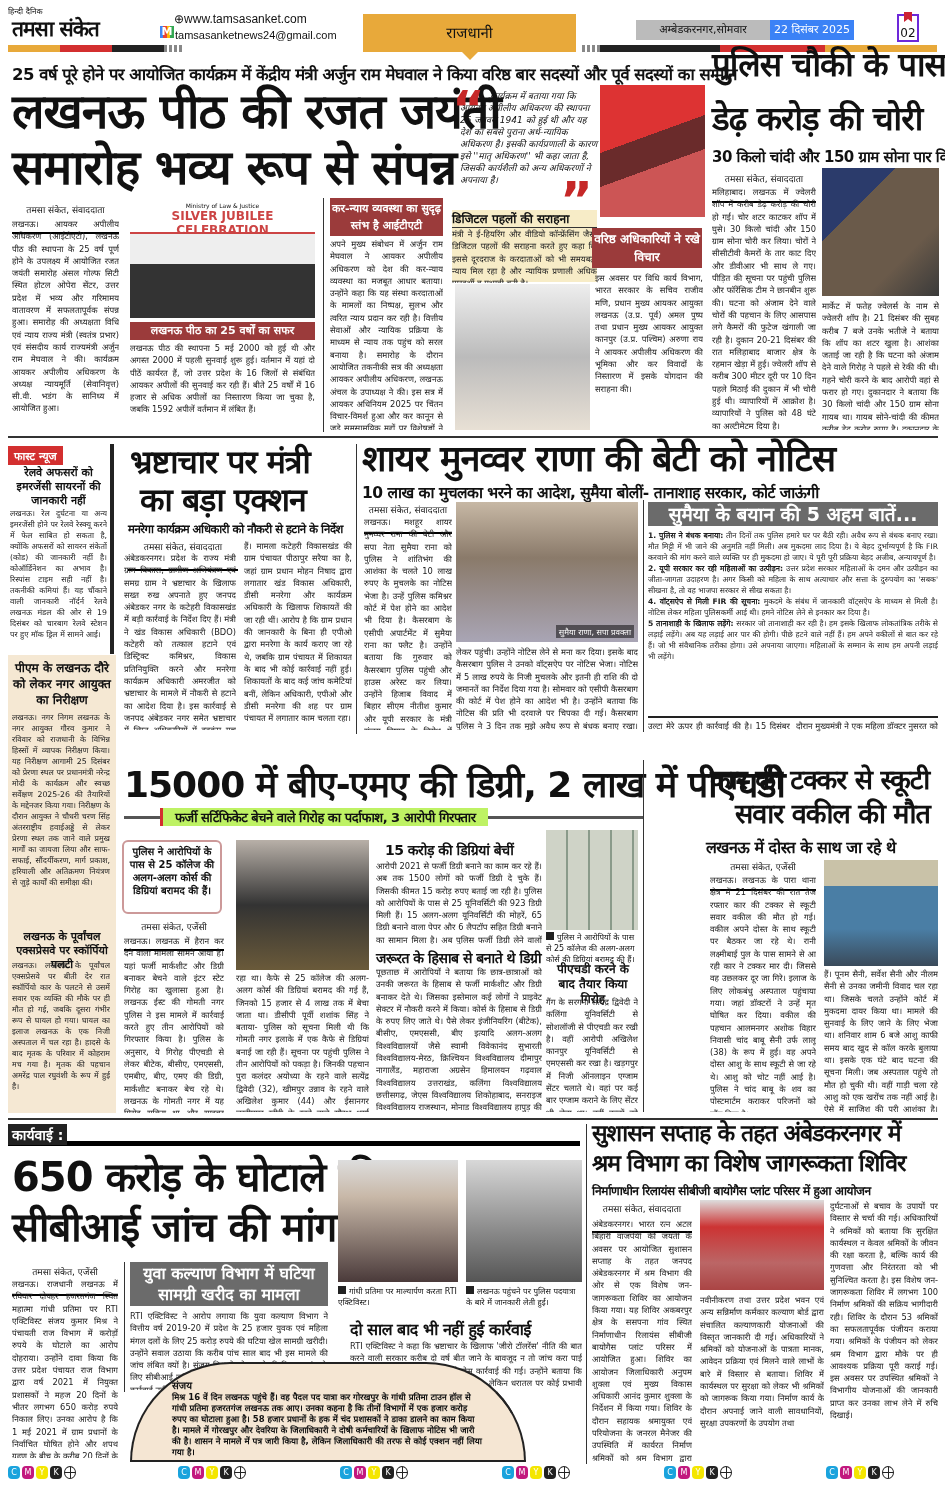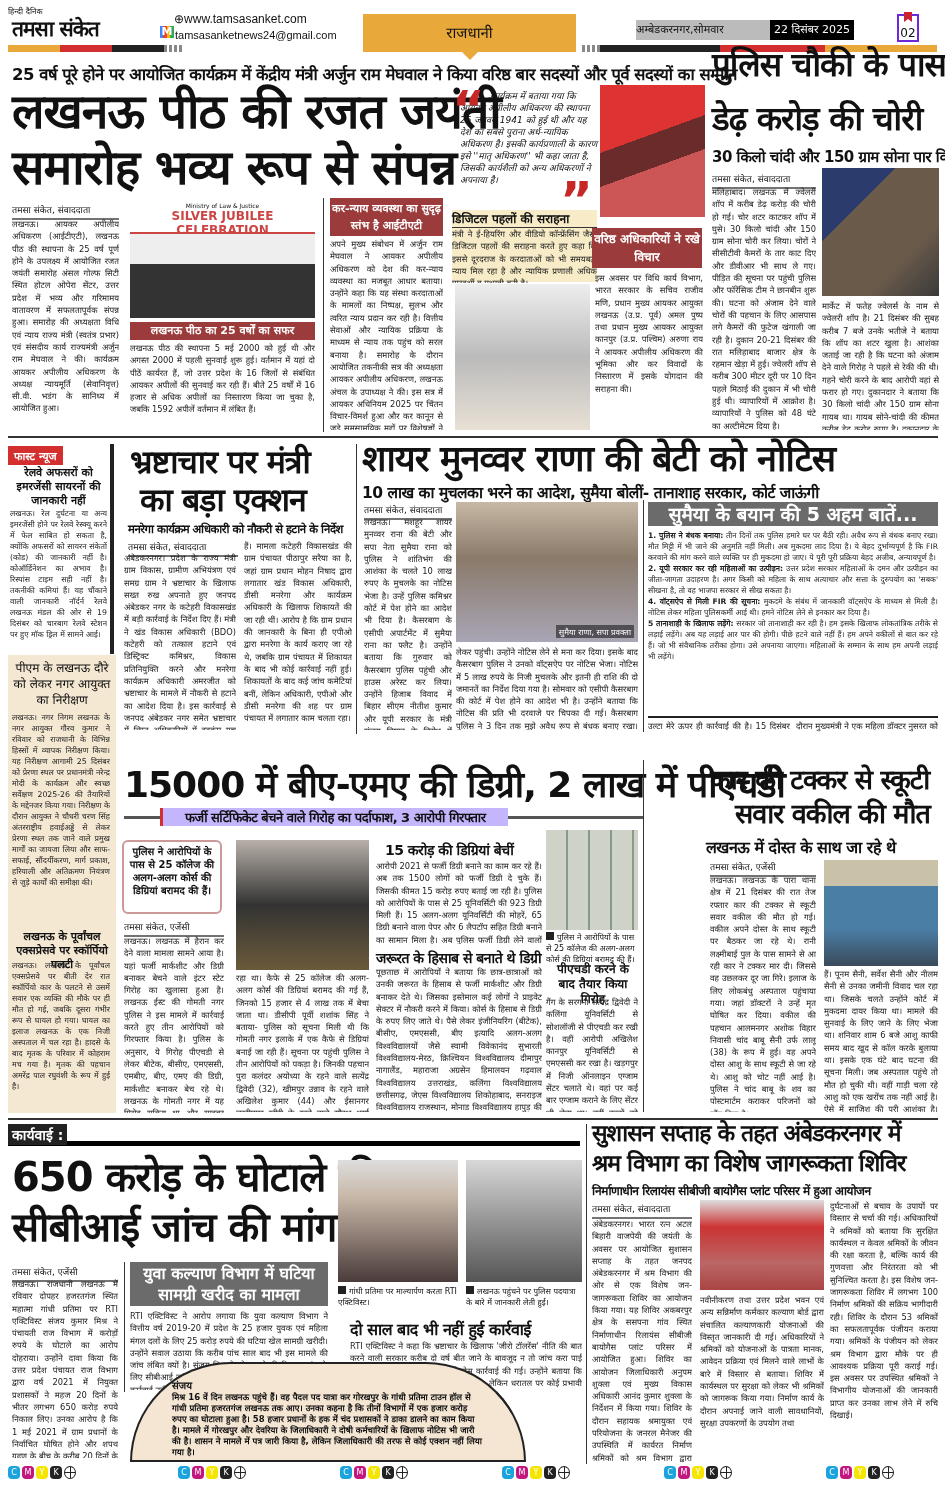--- a/index.html
+++ b/index.html
@@ -7,27 +7,27 @@
 .abs{position:absolute}
 .mast{position:absolute;left:0;top:0;width:945px;height:55px}
 .brand-top{position:absolute;left:8px;top:5px;font-size:8px}
 .brand{position:absolute;left:12px;top:14px;font-size:21px;font-weight:bold;letter-spacing:-1px}
 .mail-icon{position:absolute;left:160px;top:26px;width:14px;height:12px;font-size:11px;font-weight:bold;color:#fff;text-align:center;line-height:12px;background:linear-gradient(90deg,#4285f4 0 25%,#ea4335 25% 50%,#fbbc05 50% 75%,#34a853 75%)}
 .web{position:absolute;left:174px;top:12px;font-size:12px;font-family:"Liberation Sans",sans-serif}
 .mailtxt{position:absolute;left:175px;top:29px;font-size:11px;font-family:"Liberation Sans",sans-serif}
 .section{position:absolute;left:363px;top:14px;width:213px;height:38px;background:#e8a93a;text-align:center;font-size:15px;line-height:38px}
 .section:after{content:"";position:absolute;left:98px;bottom:-8px;border-left:9px solid transparent;border-right:9px solid transparent;border-top:9px solid #e8a93a}
 .stripe{position:absolute;top:45px;height:7px}
-.place{position:absolute;left:636px;top:20px;width:134px;height:20px;background:#bbb;font-size:11px;line-height:20px;text-align:left}
-.date{position:absolute;left:770px;top:20px;width:84px;height:20px;background:#000000;color:#fff;font-size:11px;line-height:20px;text-align:center}
+.place{position:absolute;left:636px;top:20px;width:134px;height:20px;background:#bbb;font-size:11px;line-height:20px;text-align:center}
+.date{position:absolute;left:770px;top:20px;width:84px;height:20px;background:#3b82f6;color:#fff;font-size:11px;line-height:20px;text-align:center}
 .page{position:absolute;left:897px;top:14px;width:22px;height:28px;border:2px solid #6d28d9;font-size:12px;text-align:center;line-height:34px}
 .page:before{content:"";position:absolute;left:5px;top:-4px;width:8px;height:10px;background:#c23;clip-path:polygon(0 0,100% 0,100% 100%,50% 70%,0 100%)}
 .kicker{font-weight:bold;font-size:18px;letter-spacing:-0.5px;white-space:nowrap}
 .hl{font-weight:bold;letter-spacing:-1px;line-height:1.15;white-space:nowrap}
-.by{font-size:9px;border-bottom:2px solid #737373;padding-bottom:2px}
+.by{font-size:9px;text-align:center;border-bottom:2px solid #000000;padding-bottom:16px}
 .txt{font-size:8.3px;line-height:12.3px;text-align:justify;color:#222;overflow:hidden}
 .photo{background:linear-gradient(135deg,#7a6a5a,#3d3a3a 50%,#8c7c6c);overflow:hidden}
 .red-box{background:#9b3b3b;color:#fff;font-weight:bold;text-align:center}
 .gray-box{background:#6b6b6b;color:#fff;font-weight:bold;text-align:center}
 .beige{background:#f5e8d3}
 .cap{font-size:8px;line-height:11px}
 .cap:before{content:"";display:inline-block;width:8px;height:8px;background:#222;margin-right:3px}
 .vline{position:absolute;width:1px;background:#333}
 .hline{position:absolute;height:1px;background:#333}
 .cmyk{position:absolute;top:1466px;display:flex;gap:2px}
@@ -92,21 +92,21 @@
 <div class="abs photo" style="left:822px;top:168px;width:117px;height:128px;background:linear-gradient(135deg,#2b3b6b 0 30%,#6a5a4a 30% 70%,#3a3a3a)"></div>
 <div class="abs txt" style="left:822px;top:300px;width:117px;height:130px">मार्केट में फतेह ज्वेलर्स के नाम से ज्वेलरी शॉप है। 21 दिसंबर की सुबह करीब 7 बजे उनके भतीजे ने बताया कि शॉप का शटर खुला है। आशंका जताई जा रही है कि घटना को अंजाम देने वाले गिरोह ने पहले से रेकी की थी। गहने चोरी करने के बाद आरोपी वहां से फरार हो गए। दुकानदार ने बताया कि 30 किलो चांदी और 150 ग्राम सोना गायब था। गायब सोने-चांदी की कीमत करीब डेढ़ करोड़ रुपए है। दुकानदार के बड़े भाई सरिता वर्मा ने बताया कि घोर चूक हुई है।</div>
 
 <div class="hline" style="left:8px;top:436px;width:930px;height:2px"></div>
 
 <div class="abs" style="left:8px;top:446px;background:#d32f2f;color:#fff;font-weight:bold;font-size:11px;padding:2px 6px">फास्ट न्यूज</div>
 <div class="abs" style="left:10px;top:466px;width:97px;text-align:center;font-weight:bold;font-size:11px;line-height:14px">रेलवे अफसरों को इमरजेंसी सायरनों की जानकारी नहीं</div>
 <div class="abs txt" style="left:10px;top:508px;width:97px;height:140px;font-size:7.8px;line-height:11px">लखनऊ। रेल दुर्घटना या अन्य इमरजेंसी होने पर रेलवे रेस्क्यू करने में फेल साबित हो सकता है, क्योंकि अफसरों को सायरन संकेतों (कोड) की जानकारी नहीं है। कोऑर्डिनेशन का अभाव है। रिस्पांस टाइम सही नहीं है। तकनीकी कमियां हैं। यह चौंकाने वाली जानकारी नॉर्दर्न रेलवे लखनऊ मंडल की ओर से 19 दिसंबर को चारबाग रेलवे स्टेशन पर हुए मॉक ड्रिल में सामने आई।</div>
 <div class="vline" style="left:110px;top:444px;width:4px;height:210px;background:#222"></div>
 <div class="abs beige" style="left:8px;top:655px;width:108px;height:458px"></div>
-<div class="abs" style="left:10px;top:660px;width:104px;text-align:center;font-weight:normal;font-size:12px;line-height:16px">पीएम के लखनऊ दौरे को लेकर नगर आयुक्त का निरीक्षण</div>
+<div class="abs" style="left:10px;top:660px;width:104px;text-align:center;font-weight:bold;font-size:12px;line-height:16px">पीएम के लखनऊ दौरे को लेकर नगर आयुक्त का निरीक्षण</div>
 <div class="abs txt" style="left:12px;top:712px;width:98px;height:216px;font-size:7.8px;line-height:11px">लखनऊ। नगर निगम लखनऊ के नगर आयुक्त गौरव कुमार ने रविवार को राजधानी के विभिन्न हिस्सों में व्यापक निरीक्षण किया। यह निरीक्षण आगामी 25 दिसंबर को प्रेरणा स्थल पर प्रधानमंत्री नरेन्द्र मोदी के कार्यक्रम और स्वच्छ सर्वेक्षण 2025-26 की तैयारियों के मद्देनजर किया गया। निरीक्षण के दौरान आयुक्त ने चौधरी चरण सिंह अंतरराष्ट्रीय हवाईअड्डे से लेकर प्रेरणा स्थल तक जाने वाले प्रमुख मार्गों का जायजा लिया और साफ-सफाई, सौंदर्यीकरण, मार्ग प्रकाश, हरियाली और अतिक्रमण नियंत्रण से जुड़े कार्यों की समीक्षा की।</div>
 <div class="abs" style="left:10px;top:930px;width:104px;text-align:center;font-weight:bold;font-size:11px;line-height:14px">लखनऊ के पूर्वांचल एक्सप्रेसवे पर स्कॉर्पियो पलटी</div>
 <div class="abs txt" style="left:12px;top:960px;width:98px;height:150px;font-size:7.8px;line-height:11px">लखनऊ। लखनऊ के पूर्वांचल एक्सप्रेसवे पर बीती देर रात स्कॉर्पियो कार के पलटने से उसमें सवार एक व्यक्ति की मौके पर ही मौत हो गई, जबकि दूसरा गंभीर रूप से घायल हो गया। घायल का इलाज लखनऊ के एक निजी अस्पताल में चल रहा है। हादसे के बाद मृतक के परिवार में कोहराम मच गया है। मृतक की पहचान अमरेंद्र पाल रघुवंशी के रूप में हुई है।</div>
 
 <div class="abs hl" style="left:130px;top:444px;font-size:32px">भ्रष्टाचार पर मंत्री</div>
 <div class="abs hl" style="left:140px;top:482px;font-size:32px">का बड़ा एक्शन</div>
 <div class="abs kicker" style="left:128px;top:521px;font-size:11.5px">मनरेगा कार्यक्रम अधिकारी को नौकरी से हटाने के निर्देश</div>
 <div class="abs by" style="left:128px;top:540px;width:110px">तमसा संकेत, संवाददाता</div>
 <div class="abs txt" style="left:124px;top:552px;width:112px;height:178px">अंबेडकरनगर। प्रदेश के राज्य मंत्री ग्राम विकास, ग्रामीण अभियंत्रण एवं समग्र ग्राम ने भ्रष्टाचार के खिलाफ सख्त रुख अपनाते हुए जनपद अंबेडकर नगर के कटेहरी विकासखंड में बड़ी कार्रवाई के निर्देश दिए हैं। मंत्री ने खंड विकास अधिकारी (BDO) कटेहरी को तत्काल हटाने एवं डिस्ट्रिक्ट कमिश्नर, विकास प्रतिनियुक्ति करने और मनरेगा कार्यक्रम अधिकारी अमरजीत को भ्रष्टाचार के मामले में नौकरी से हटाने का आदेश दिया है। इस कार्रवाई से जनपद अंबेडकर नगर समेत भ्रष्टाचार में लिप्त अधिकारियों में हड़कंप मच गया है। मनरेगा से जुड़े अधिकारी और खंड विकास अधिकारी सकते में आ गए।</div>
 <div class="abs txt" style="left:244px;top:540px;width:108px;height:190px">हैं। मामला कटेहरी विकासखंड की ग्राम पंचायत पीठापुर सरैया का है, जहां ग्राम प्रधान मोहन निषाद द्वारा लगातार खंड विकास अधिकारी, डीसी मनरेगा और कार्यक्रम अधिकारी के खिलाफ शिकायतें की जा रही थीं। आरोप है कि ग्राम प्रधान की जानकारी के बिना ही एपीओ द्वारा मनरेगा के कार्य कराए जा रहे थे, जबकि ग्राम पंचायत में शिकायत के बाद भी कोई कार्रवाई नहीं हुई। शिकायतों के बाद कई जांच कमेटियां बनीं, लेकिन अधिकारी, एपीओ और डीसी मनरेगा की शह पर ग्राम पंचायत में लगातार काम चलता रहा।</div>
@@ -126,21 +126,21 @@
   <div class="txt" style="font-size:7.6px;line-height:11px"><b>1. पुलिस ने बंधक बनाया:</b> <span>तीन दिनों तक पुलिस हमारे घर पर बैठी रही। अवैध रूप से बंधक बनाए रखा। मौत मिट्टी में भी जाने की अनुमति नहीं मिली। अब मुकदमा लाद दिया है। ये बेहद दुर्भाग्यपूर्ण है कि FIR करवाने की मांग करने वाले व्यक्ति पर ही मुकदमा हो जाए। ये पूरी पूरी प्रक्रिया बेहद अजीब, अन्यायपूर्ण है।</span></div>
   <div class="txt" style="font-size:7.6px;line-height:11px"><b>2. यूपी सरकार कर रही महिलाओं का उत्पीड़न:</b> <span>उत्तर प्रदेश सरकार महिलाओं के दमन और उत्पीड़न का जीता-जागता उदाहरण है। अगर किसी को महिला के साथ अत्याचार और सत्ता के दुरुपयोग का 'सबक' सीखना है, तो वह भाजपा सरकार से सीख सकता है।</span></div>
   <div class="txt" style="font-size:7.6px;line-height:11px"><b>4. वॉट्सऐप से मिली FIR की सूचना:</b> <span>मुकदमे के संबंध में जानकारी वॉट्सऐप के माध्यम से मिली है। नोटिस लेकर महिला पुलिसकर्मी आई थी। हमने नोटिस लेने से इनकार कर दिया है।</span></div>
   <div class="txt" style="font-size:7.6px;line-height:11px"><b>5 तानाशाही के खिलाफ लड़ेंगे:</b> <span>सरकार जो तानाशाही कर रही है। हम इसके खिलाफ लोकतांत्रिक तरीके से लड़ाई लड़ेंगे। अब यह लड़ाई आर पार की होगी। पीछे हटने वाले नहीं हैं। हम अपने वकीलों से बात कर रहे हैं। जो भी संवैधानिक तरीका होगा। उसे अपनाया जाएगा। महिलाओं के सम्मान के साथ हम अपनी लड़ाई भी लड़ेंगे।</span></div>
 </div>
 <div class="abs txt" style="left:648px;top:720px;width:142px;height:12px">उल्टा मेरे ऊपर ही कार्रवाई की है। 15 दिसंबर को CM नीतीश कुमार आयुष डॉक्टरों को नियुक्ति पत्र बांट रहे थे। इस</div>
 <div class="abs txt" style="left:796px;top:720px;width:142px;height:12px">दौरान मुख्यमंत्री ने एक महिला डॉक्टर नुसरत को पहले तो नियुक्ति पत्र दे दिया। इसके बाद उसे देखने लगे।</div>
 
 <div class="abs hl" style="left:124px;top:764px;font-size:36px">15000 में बीए-एमए की डिग्री, 2 लाख में पीएचडी</div>
 <div class="abs" style="left:124px;top:816px;width:520px;height:20px;border-top:3px solid #555"></div>
-<div class="abs kicker" style="left:160px;top:808px;font-size:13px;background:#c4b5fd;padding:0 22px;border-left:3px solid #d32f2f">फर्जी सर्टिफिकेट बेचने वाले गिरोह का पर्दाफाश, 3 आरोपी गिरफ्तार</div>
+<div class="abs kicker" style="left:160px;top:808px;font-size:13px;background:#bef264;padding:0 12px;border-left:3px solid #d32f2f">फर्जी सर्टिफिकेट बेचने वाले गिरोह का पर्दाफाश, 3 आरोपी गिरफ्तार</div>
 <div class="abs" style="left:122px;top:840px;width:100px;height:74px;border:2px solid #c99;border-radius:6px;padding:3px;font-size:10px;font-weight:bold;line-height:13px;text-align:center">पुलिस ने आरोपियों के पास से 25 कॉलेज की अलग-अलग कोर्स की डिग्रियां बरामद की हैं।</div>
 <div class="abs by" style="left:124px;top:920px;width:100px">तमसा संकेत, एजेंसी</div>
 <div class="abs txt" style="left:124px;top:935px;width:100px;height:178px">लखनऊ। लखनऊ में हैरान कर देने वाला मामला सामने आया है। यहां फर्जी मार्कशीट और डिग्री बनाकर बेचने वाले इंटर स्टेट गिरोह का खुलासा हुआ है। लखनऊ ईस्ट की गोमती नगर पुलिस ने इस मामले में कार्रवाई करते हुए तीन आरोपियों को गिरफ्तार किया है। पुलिस के अनुसार, ये गिरोह पीएचडी से लेकर बीटेक, बीसीए, एमएससी, एमबीए, बीए, एमए की डिग्री, मार्कशीट बनाकर बेच रहे थे। लखनऊ के गोमती नगर में यह गिरोह सक्रिय था और साइबर कैफे के जरिए फर्जी शैक्षणिक दस्तावेज तैयार कर लोगों को बेच</div>
 <div class="abs photo" style="left:236px;top:840px;width:133px;height:130px;background:linear-gradient(#b8b0a8,#333 50%,#6a5a3a)"></div>
 <div class="abs txt" style="left:236px;top:972px;width:133px;height:140px">रहा था। कैफे से 25 कॉलेज की अलग-अलग कोर्स की डिग्रियां बरामद की गई हैं, जिनको 15 हजार से 4 लाख तक में बेचा जाता था। डीसीपी पूर्वी शशांक सिंह ने बताया- पुलिस को सूचना मिली थी कि गोमती नगर इलाके में एक कैफे से डिग्रियां बनाई जा रही हैं। सूचना पर पहुंची पुलिस ने तीन आरोपियों को पकड़ा है। जिनकी पहचान पुरा कलंदर अयोध्या के रहने वाले सत्येंद्र द्विवेदी (32), खीमपुर उन्नाव के रहने वाले अखिलेश कुमार (44) और ईसानगर लखीमपुर खीरी के रहने वाले सौरभ शर्मा (35) के रूप में हुई है।</div>
 <div class="abs kicker" style="left:385px;top:840px;font-size:14px">15 करोड़ की डिग्रियां बेचीं</div>
 <div class="abs txt" style="left:376px;top:860px;width:166px;height:84px">आरोपी 2021 से फर्जी डिग्री बनाने का काम कर रहे हैं। अब तक 1500 लोगों को फर्जी डिग्री दे चुके हैं। जिसकी कीमत 15 करोड़ रुपए बताई जा रही है। पुलिस को आरोपियों के पास से 25 यूनिवर्सिटी की 923 डिग्री मिली हैं। 15 अलग-अलग यूनिवर्सिटी की मोहरें, 65 डिग्री बनाने वाला पेपर और 6 लैपटॉप सहित डिग्री बनाने का सामान मिला है। अब पुलिस फर्जी डिग्री लेने वालों का डाटा भी तैयार कर रही है।</div>
 <div class="abs photo" style="left:546px;top:830px;width:92px;height:100px;background:repeating-linear-gradient(90deg,#cfd3c7 0 20px,#8a9a8a 20px 22px)"></div>
 <div class="abs cap" style="left:546px;top:932px;width:92px">पुलिस ने आरोपियों के पास से 25 कॉलेज की अलग-अलग कोर्स की डिग्रियां बरामद की हैं।</div>
 <div class="abs kicker" style="left:376px;top:948px;font-size:14px">जरूरत के हिसाब से बनाते थे डिग्री</div>

